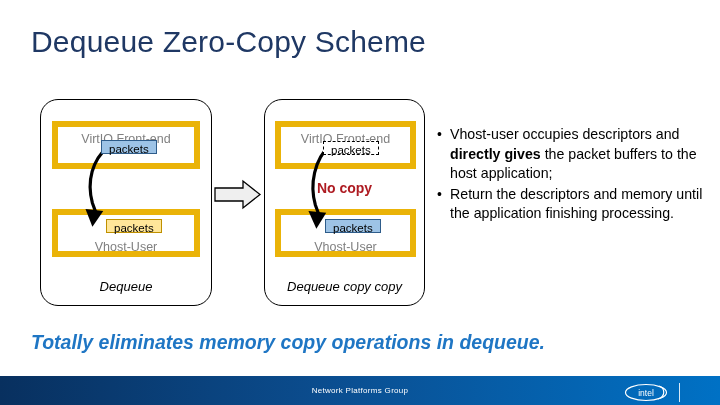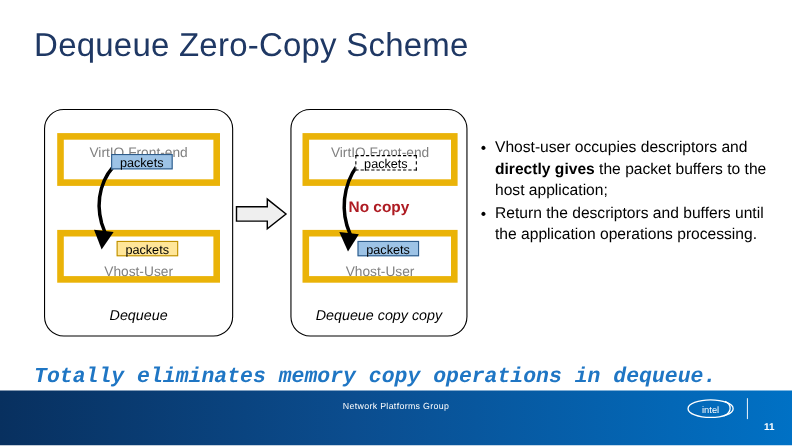--- a/index.html
+++ b/index.html
@@ -155,30 +155,29 @@
   
   .conclusion {
     position: absolute;
     left: 31px;
     top: 331px;
     font-size: 19.5px;
     font-weight: bold;
     font-style: italic;
     color: #1F76C4;
     white-space: nowrap;
-    font-family: Liberation Mono, monospace;
   }
 
   
   .footer-bar {
     position: absolute;
     left: 0;
     bottom: 0;
     width: 720px;
-    height: 50px;
+    height: 29px;
     background: linear-gradient(to right, #08305F 0%, #0B4D8F 45%, #0071C5 100%);
   }
   .footer-center {
     position: absolute;
     left: 0; right: 0;
     top: 10px;
     text-align: center;
     color: #ffffff;
     font-size: 8px;
     letter-spacing: 0.3px;
@@ -264,21 +263,21 @@
   <div class="panel-caption">Dequeue copy copy</div>
 </div>
 
 <div class="bullets">
   <div class="bullet-row">
     <span class="bullet-dot">•</span>
     <span class="bullet-text"><span>Vhost-user occupies descriptors and </span><b>directly gives</b><span> the packet buffers to the host application;</span></span>
   </div>
   <div class="bullet-row">
     <span class="bullet-dot">•</span>
-    <span class="bullet-text">Return the descriptors and buffers until the application operations processing.</span>
+    <span class="bullet-text">Return the descriptors and memory until the application finishing processing.</span>
   </div>
 </div>
 
 <div class="conclusion">Totally eliminates memory copy operations in dequeue.</div>
 
 <div class="footer-bar">
   <div class="footer-center">Network Platforms Group</div>
 
   <svg class="intel-logo" viewBox="0 0 88 38">
     <ellipse cx="44" cy="19" rx="41" ry="16" fill="none" stroke="#ffffff" stroke-width="2.4"></ellipse>

